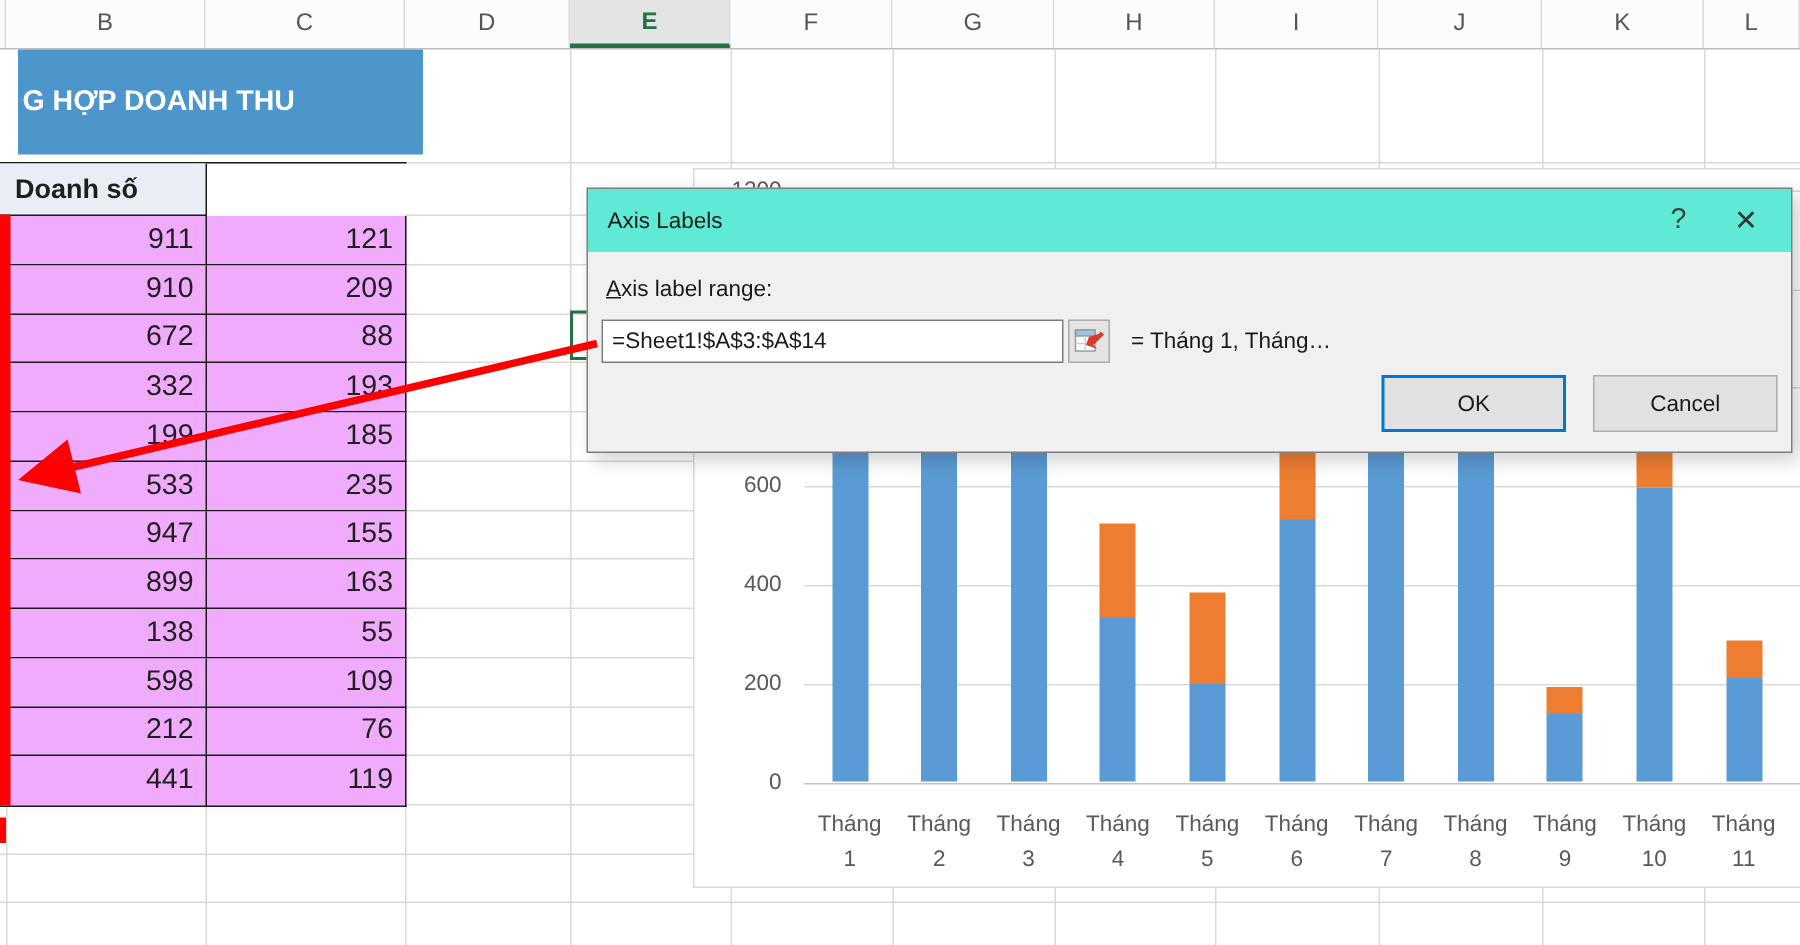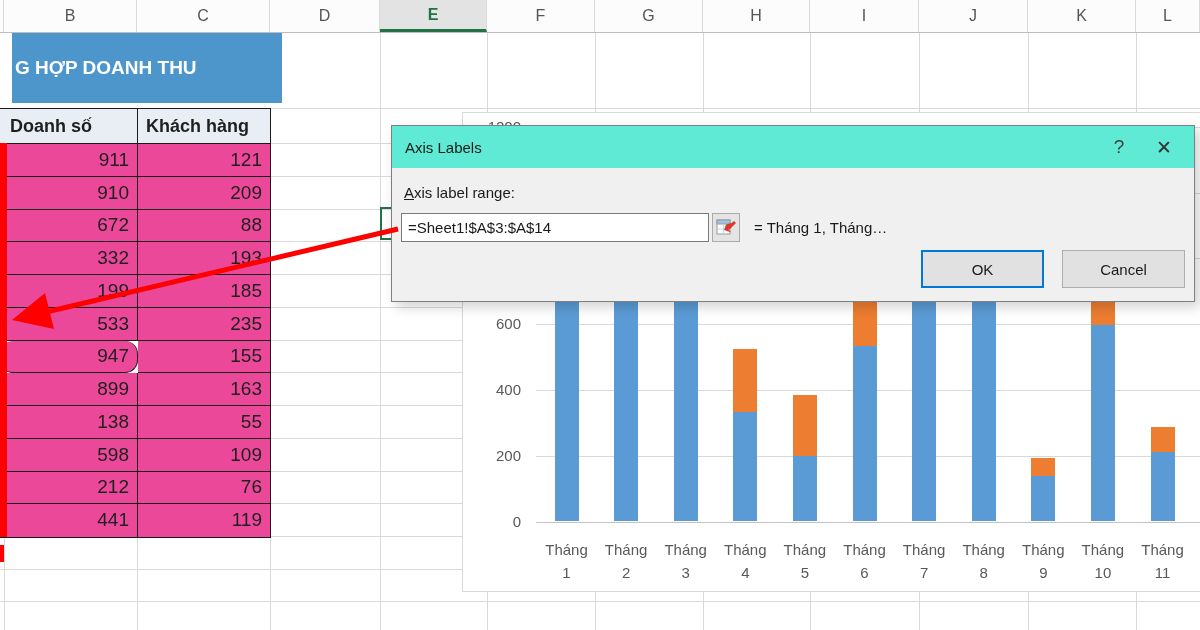--- a/index.html
+++ b/index.html
@@ -18,21 +18,21 @@
   .gl{position:absolute;background:#D9D9D9;z-index:1;}
 
   
   .banner{position:absolute;left:12px;top:33px;width:270px;height:70px;
           display:flex;align-items:center;padding-left:3px;box-sizing:border-box;
           color:#fff;font-weight:bold;font-size:19px;z-index:5;}
   .xltable{position:absolute;left:0;top:108px;width:271px;z-index:5;
            border-top:1.5px solid #1a1a1a;box-sizing:border-box;}
   .trow{display:flex;}
   .tcell{box-sizing:border-box;border-right:1.5px solid #1a1a1a;border-bottom:1.5px solid #1a1a1a;
-         display:flex;align-items:center;font-size:19px;color:#1f1f1f;background:#ec4899;}
+         display:flex;align-items:center;font-size:19px;color:#1f1f1f;background:#f0abfc;}
   .tcell.head{background:#E9EDF4;font-weight:bold;font-size:18px;}
   .tcell.num{justify-content:flex-end;padding-right:8px;}
 
   .active-cell{position:absolute;left:380px;top:207px;width:107px;height:33px;
                box-sizing:border-box;border:2px solid #217346;z-index:20;background:transparent;}
 
   
   #chart{position:absolute;left:462px;top:112px;width:760px;height:480px;
          background:#fff;border:1px solid #D9D9D9;box-sizing:border-box;z-index:10;}
   .cgrid{position:absolute;left:73px;height:1px;background:#D9D9D9;}
@@ -128,21 +128,20 @@
       <div class="gl" style="left: 919px; top: 592px; width: 1px; height: 38px;"></div>
       <div class="gl" style="left: 1028px; top: 592px; width: 1px; height: 38px;"></div>
       <div class="gl" style="left: 1136px; top: 592px; width: 1px; height: 38px;"></div>
     </div>
 
   <div class="banner" style="background: rgb(77, 150, 203);">G HỢP DOANH THU</div>
 
   <div class="xltable" id="xltable">
       <div class="trow">
         <div class="tcell head" style="width: 138px; height: 35px; padding-left: 10px;">Doanh số</div>
-        <div class="tcell head" style="width: 133px; height: 35px; padding-left: 8px;">Khách hàng</div>
       </div>
       <div class="trow">
         <div class="tcell num" style="width: 138px; height: 32.75px;">911</div>
         <div class="tcell num" style="width: 133px; height: 32.75px;">121</div>
       </div>
       <div class="trow">
         <div class="tcell num" style="width: 138px; height: 32.75px;">910</div>
         <div class="tcell num" style="width: 133px; height: 32.75px;">209</div>
       </div>
       <div class="trow">
@@ -155,21 +154,21 @@
       </div>
       <div class="trow">
         <div class="tcell num" style="width: 138px; height: 32.75px;">199</div>
         <div class="tcell num" style="width: 133px; height: 32.75px;">185</div>
       </div>
       <div class="trow">
         <div class="tcell num" style="width: 138px; height: 32.75px;">533</div>
         <div class="tcell num" style="width: 133px; height: 32.75px;">235</div>
       </div>
       <div class="trow">
-        <div class="tcell num" style="width: 138px; height: 32.75px; border-radius: 13px;">947</div>
+        <div class="tcell num" style="width: 138px; height: 32.75px;">947</div>
         <div class="tcell num" style="width: 133px; height: 32.75px;">155</div>
       </div>
       <div class="trow">
         <div class="tcell num" style="width: 138px; height: 32.75px;">899</div>
         <div class="tcell num" style="width: 133px; height: 32.75px; text-align: center;">163</div>
       </div>
       <div class="trow">
         <div class="tcell num" style="width: 138px; height: 32.75px;">138</div>
         <div class="tcell num" style="width: 133px; height: 32.75px;">55</div>
       </div>

